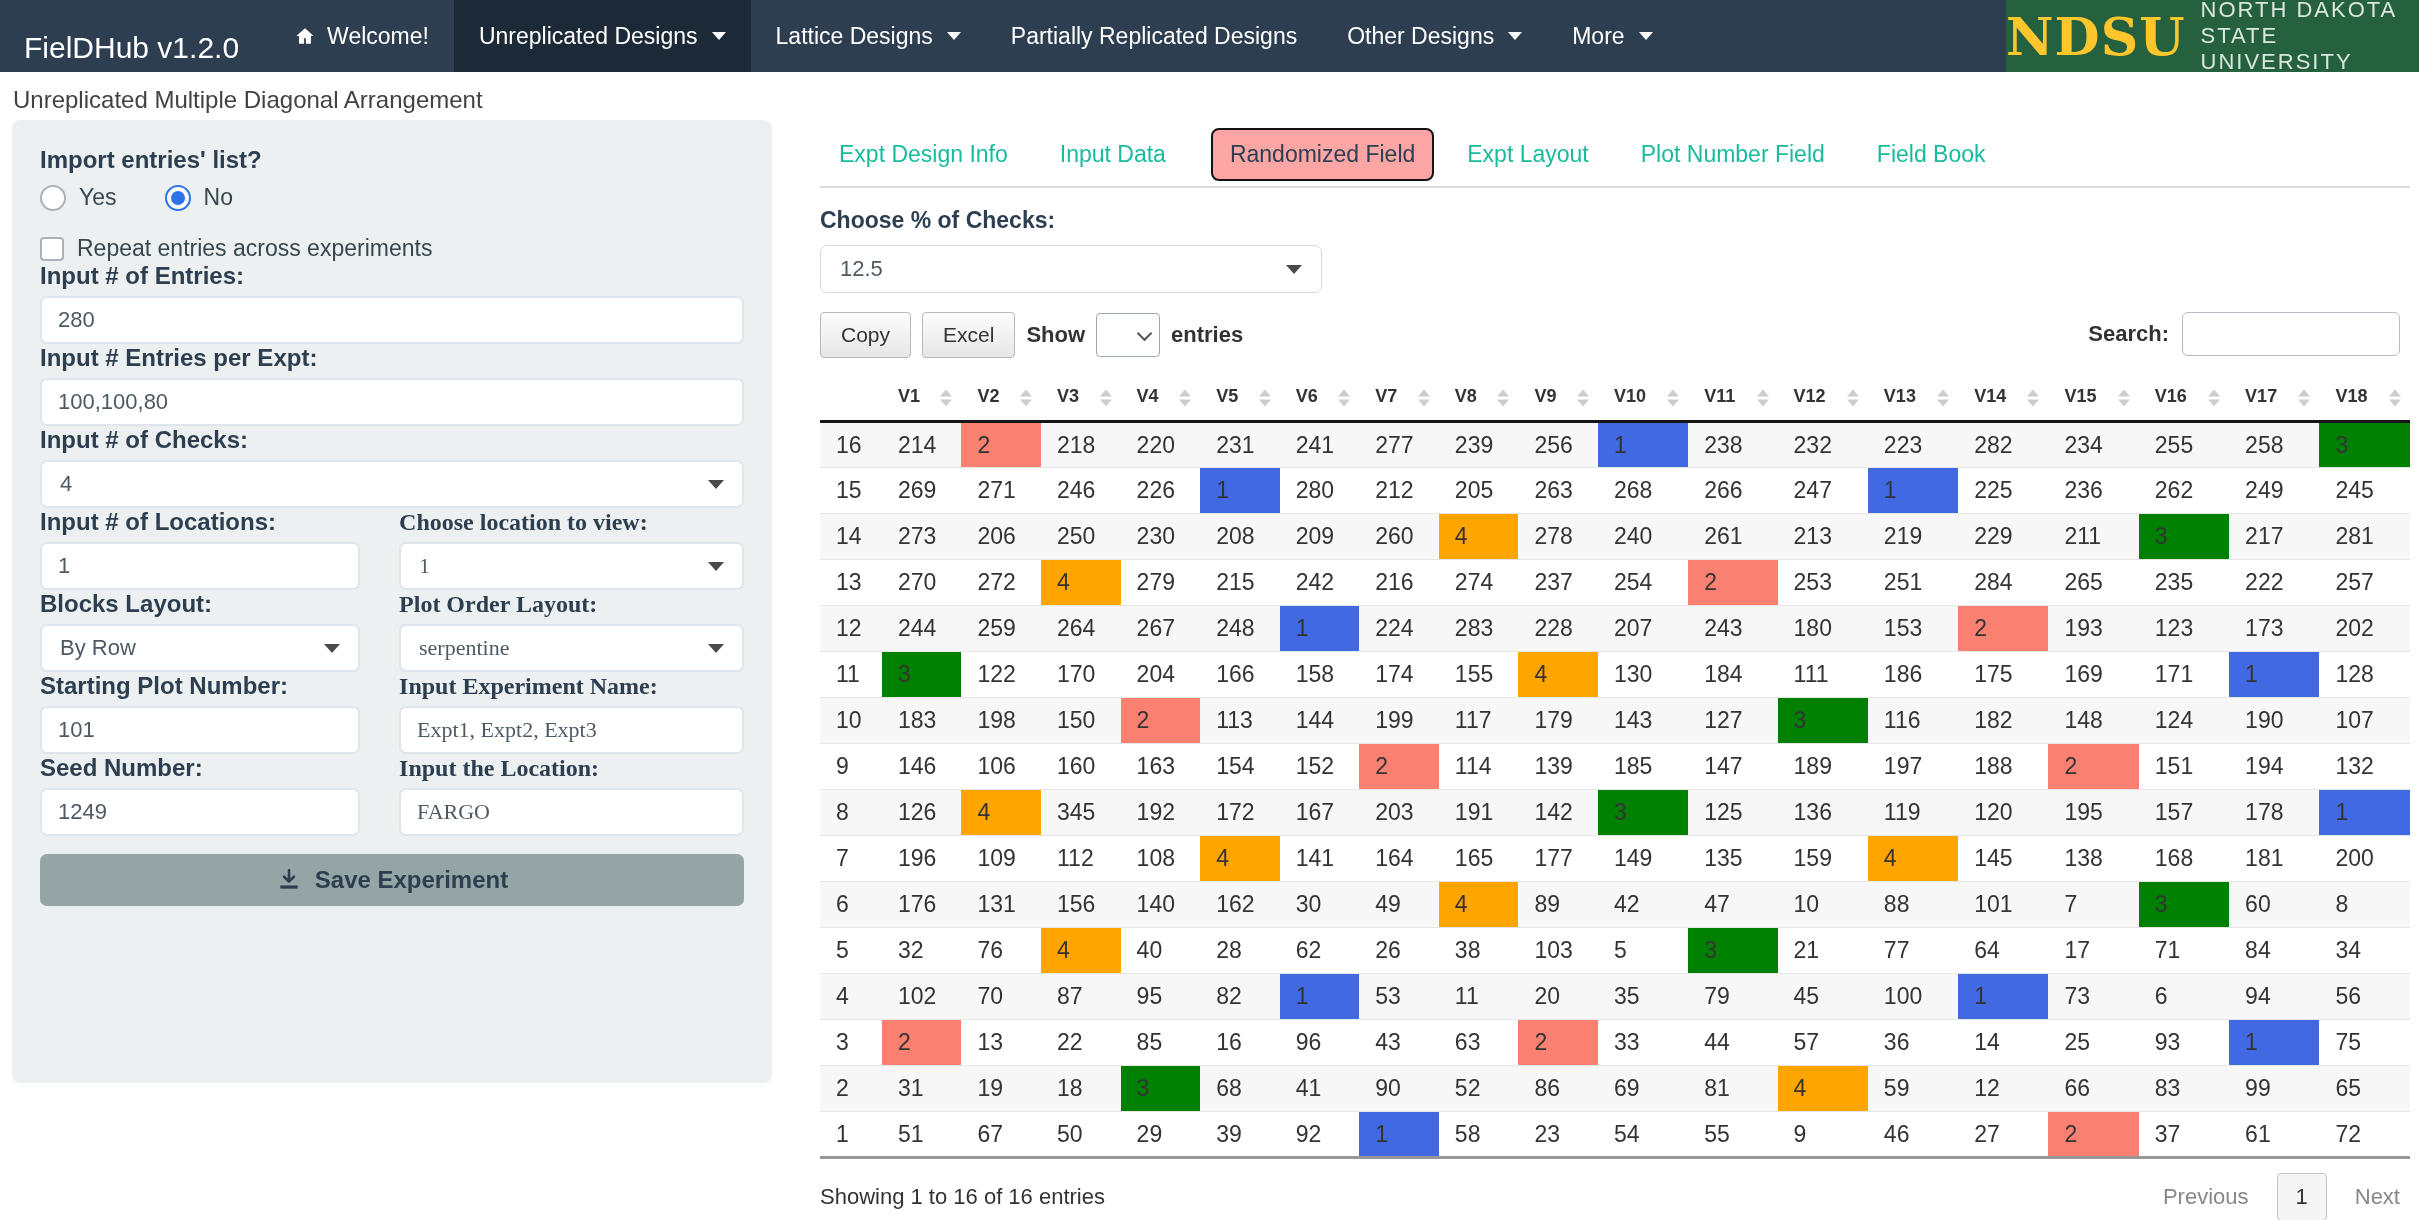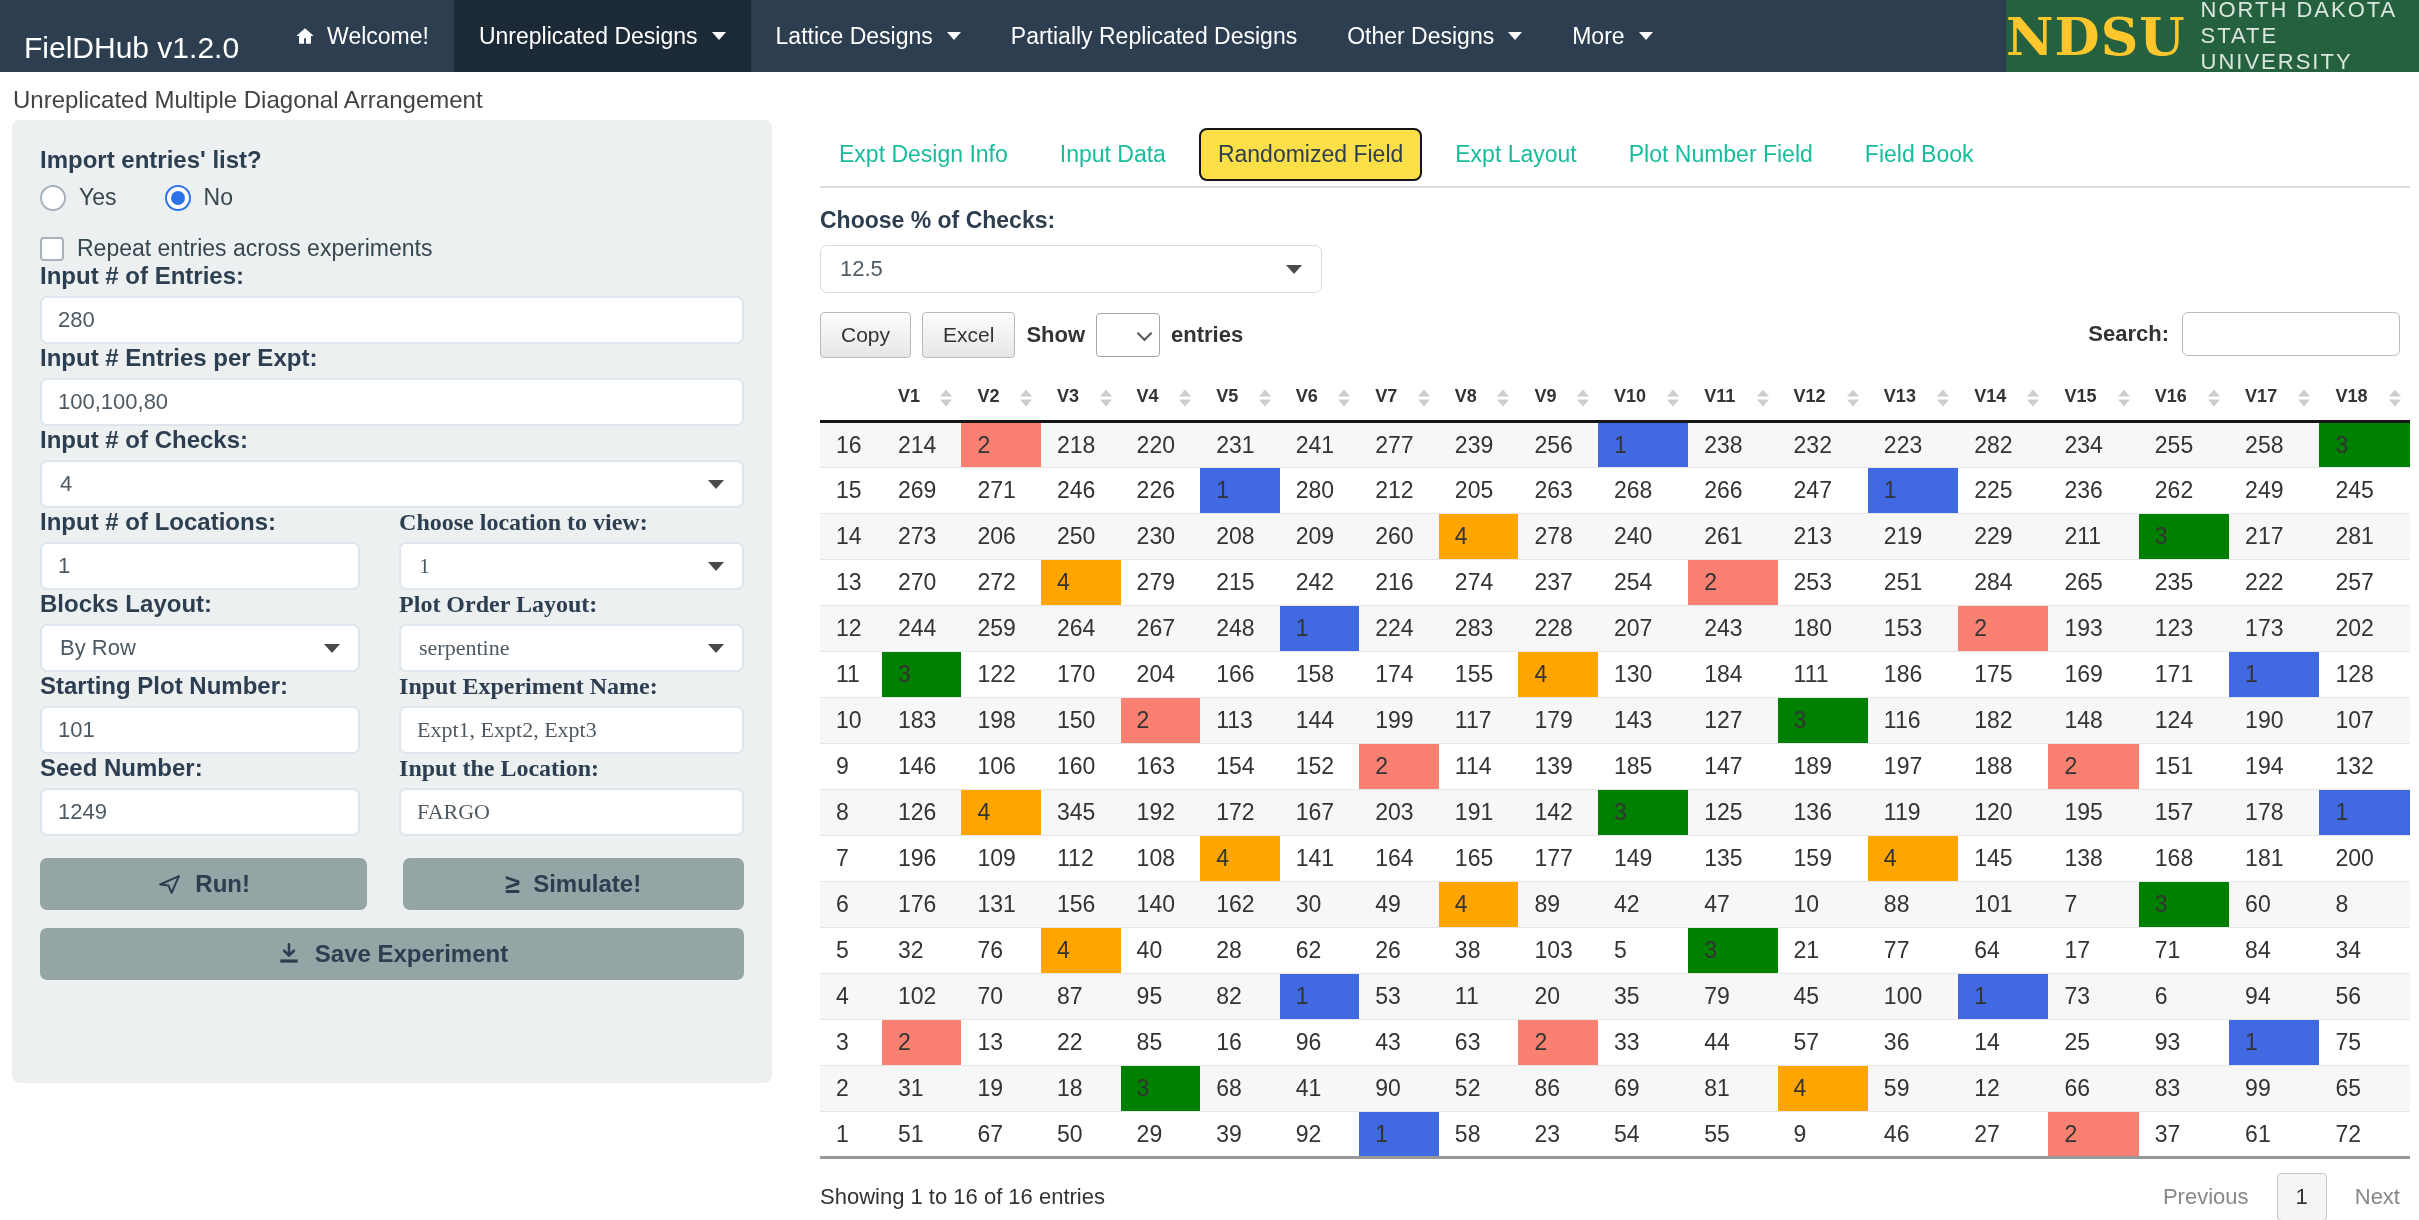--- a/index.html
+++ b/index.html
@@ -39,21 +39,21 @@
   .btn-row { display:flex; justify-content:space-between; margin-top:22px; }
   .gbtn { background:#95A5A6; border:none; border-radius:7px; height:52px; color:#2C3E50; font-weight:bold; font-size:24px; display:flex; align-items:center; justify-content:center; gap:13px; font-family:inherit; cursor:pointer; }
   .btn-run { width:46.5%; } .btn-sim { width:48.5%; }
   .btn-save { width:100%; margin-top:18px; }
   .geq { font-size:27px; font-weight:bold; }
 
   
   main { position:absolute; left:820px; top:128px; width:1590px; }
   .tabs { display:flex; align-items:center; gap:14px; }
   .tab { font-size:23px; color:#18BC9C; padding:11px 17px; border:2px solid transparent; border-radius:8px; cursor:pointer; white-space:nowrap; }
-  .tab.active { color:#2C3E50; border-color:#141414; background:#fde047; }
+  .tab.active { color:#2C3E50; border-color:#141414; background:#fca5a5;margin-left:12px; }
   .tab-rule { border:none; border-top:2px solid #DBDBDB; margin-top:5px; }
   .checks-label { margin-top:19px; font-size:23px; font-weight:bold; color:#2C3E50; }
   .sel-lg { margin-top:11px; width:502px; height:48px; border:1px solid #D5DBE1; border-radius:7px; background:#fff; font-size:22px; color:#4E5A63; padding:0 19px; display:flex; align-items:center; justify-content:space-between; cursor:pointer; }
   .toolbar { margin-top:18px; display:flex; align-items:center; position:relative; height:48px; }
   .dt-btn { height:46px; padding:0 20px; border:1px solid #B9B9B9; border-radius:4px; background:linear-gradient(#FDFDFD,#E7E7E7); font-size:21px; color:#333; margin-right:11px; font-family:inherit; cursor:pointer; }
   .blabel { font-weight:bold; font-size:22px; color:#333; }
   .show-sel { width:64px; height:44px; border:1px solid #9FA8AE; border-radius:4px; background:#fff; margin:0 11px; display:flex; align-items:center; justify-content:flex-end; padding-right:9px; cursor:pointer; }
   .chev { width:11px; height:11px; border-right:2px solid #555; border-bottom:2px solid #555; transform:rotate(45deg); margin-bottom:4px; }
   .search-wrap { position:absolute; right:10px; top:1px; display:flex; align-items:center; gap:13px; }
   .search-input { width:218px; height:44px; border:1px solid #B5BCC2; border-radius:6px; font-size:22px; color:#333; padding:0 12px; font-family:inherit; outline:none; }
@@ -192,32 +192,20 @@
     <div class="col-l">
       <div class="flabel">Seed Number:</div>
       <input class="tin" value="1249" style="">
     </div>
     <div class="col-r">
       <div class="flabel">Input the Location:</div>
       <input class="tin" value="FARGO" style="">
     </div>
   </div>
 
-  <div class="btn-row">
-    <button class="gbtn btn-run">
-      <svg width="25" height="25" viewBox="0 0 24 24">
-          <path d="M3 12 L21 4 L14 20 L11 13 Z" fill="none" stroke="#2C3E50" stroke-width="2" stroke-linejoin="round"></path>
-        </svg>
-      <span>Run!</span>
-    </button>
-    <button class="gbtn btn-sim">
-      <span class="geq">≥</span>
-      <span>Simulate!</span>
-    </button>
-  </div>
   <button class="gbtn btn-save">
     <svg width="26" height="26" viewBox="0 0 24 24">
         <path d="M12 3v10 M7.5 9l4.5 4.5L16.5 9" fill="none" stroke="#2C3E50" stroke-width="2.4" stroke-linecap="round" stroke-linejoin="round"></path>
         <path d="M4 18.5h16" stroke="#2C3E50" stroke-width="3"></path>
       </svg>
     <span>Save Experiment</span>
   </button>
 </aside>
 
 <main>

